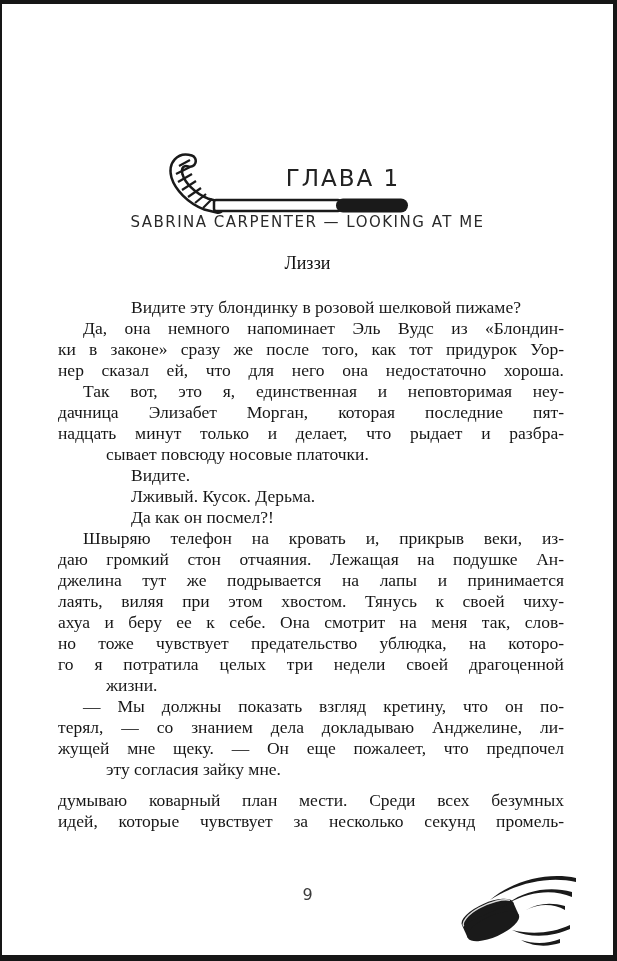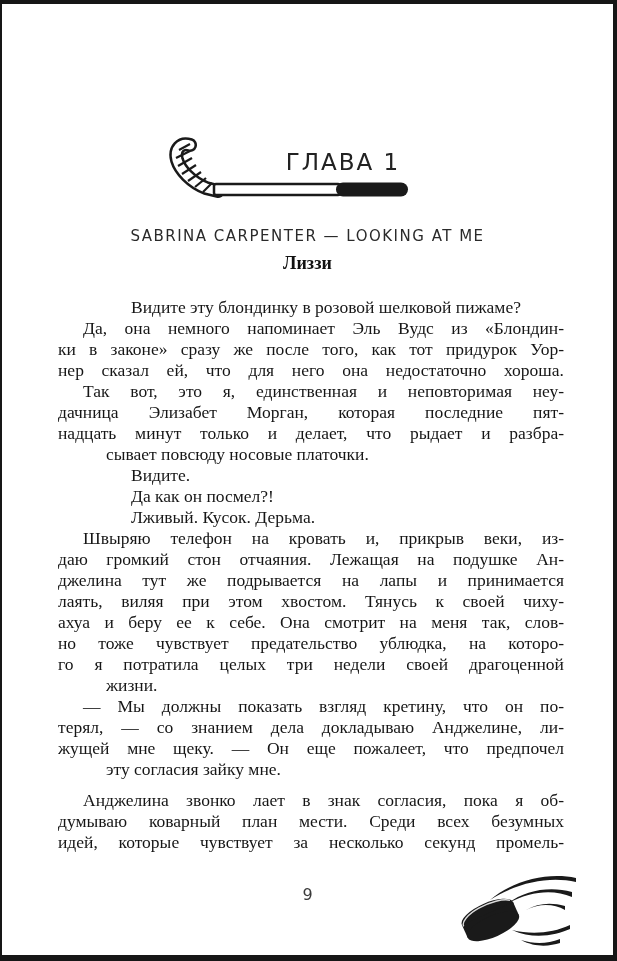--- a/index.html
+++ b/index.html
@@ -13,57 +13,57 @@
     border-right: 4px solid #161616;
     border-bottom: 6px solid #161616;
     border-left: 2px solid #161616;
     overflow: hidden;
     font-family: "Liberation Serif", serif;
     color: #1c1c1c;
   }
   .chapter-header {
     position: absolute;
     left: 156px;
-    top: 132px;
+    top: 148px;
     width: 260px;
     height: 66px;
     text-decoration: underline;
   }
   .stick-svg { position: absolute; left: 0; top: 0; }
   .chapter-title {
     position: absolute;
     left: 80px;
     top: 13px;
     width: 210px;
     text-align: center;
     font-family: "DejaVu Sans", sans-serif;
     font-size: 23px;
     letter-spacing: 2px;
     color: #222;
     white-space: nowrap;
   }
   .subtitle {
     position: absolute;
     left: 0;
-    top: 223px;
+    top: 209px;
     width: 100%;
     text-align: center;
     font-family: "DejaVu Sans", sans-serif;
     font-size: 15px;
     letter-spacing: 1.5px;
     color: #2a2a2a;
   }
   .section-title {
     position: absolute;
     left: 0;
     top: 249px;
     width: 100%;
     text-align: center;
     font-family: "Liberation Serif", serif;
-    font-weight: bold;
+    font-weight: normal;
     font-size: 18px;
     color: #111;
   }
   .body-text {
     position: absolute;
     left: 56px;
     top: 293px;
     width: 506px;
     font-size: 17.5px;
     line-height: 21px;
@@ -140,43 +140,42 @@
       <div class="para">
         <div class="line first">Так вот, это я, единственная и неповторимая неу-</div>
         <div class="line">дачница Элизабет Морган, которая последние пят-</div>
         <div class="line">надцать минут только и делает, что рыдает и разбра-</div>
         <div class="line unjust">сывает повсюду носовые платочки.</div>
       </div>
       <div class="para">
         <div class="line first unjust">Видите.</div>
       </div>
       <div class="para">
-        <div class="line first unjust">Да как он посмел?!</div>
+        <div class="line first unjust">Лживый. Кусок. Дерьма.</div>
       </div>
       <div class="para">
-        <div class="line first unjust">Лживый. Кусок. Дерьма.</div>
+        <div class="line first unjust">Да как он посмел?!</div>
       </div>
       <div class="para">
         <div class="line first">Швыряю телефон на кровать и, прикрыв веки, из-</div>
         <div class="line">даю громкий стон отчаяния. Лежащая на подушке Ан-</div>
         <div class="line">джелина тут же подрывается на лапы и принимается</div>
         <div class="line">лаять, виляя при этом хвостом. Тянусь к своей чиху-</div>
         <div class="line">ахуа и беру ее к себе. Она смотрит на меня так, слов-</div>
         <div class="line">но тоже чувствует предательство ублюдка, на которо-</div>
         <div class="line">го я потратила целых три недели своей драгоценной</div>
         <div class="line unjust">жизни.</div>
       </div>
       <div class="para">
         <div class="line first">— Мы должны показать взгляд кретину, что он по-</div>
         <div class="line">терял, — со знанием дела докладываю Анджелине, ли-</div>
         <div class="line">жущей мне щеку. — Он еще пожалеет, что предпочел</div>
         <div class="line unjust">эту согласия зайку мне.</div>
       </div>
       <div class="para scene-break">
-        <div class="line first">Анджелина звонко лает в знак согласия, пока я об-</div>
         <div class="line">думываю коварный план мести. Среди всех безумных</div>
         <div class="line">идей, которые чувствует за несколько секунд промель-</div>
       </div>
     </div>
 
   <div class="page-number">9</div>
 
   <svg class="puck-svg" width="130" height="84" viewBox="0 0 130 84">
 
     <g fill="#1a1a1a">

